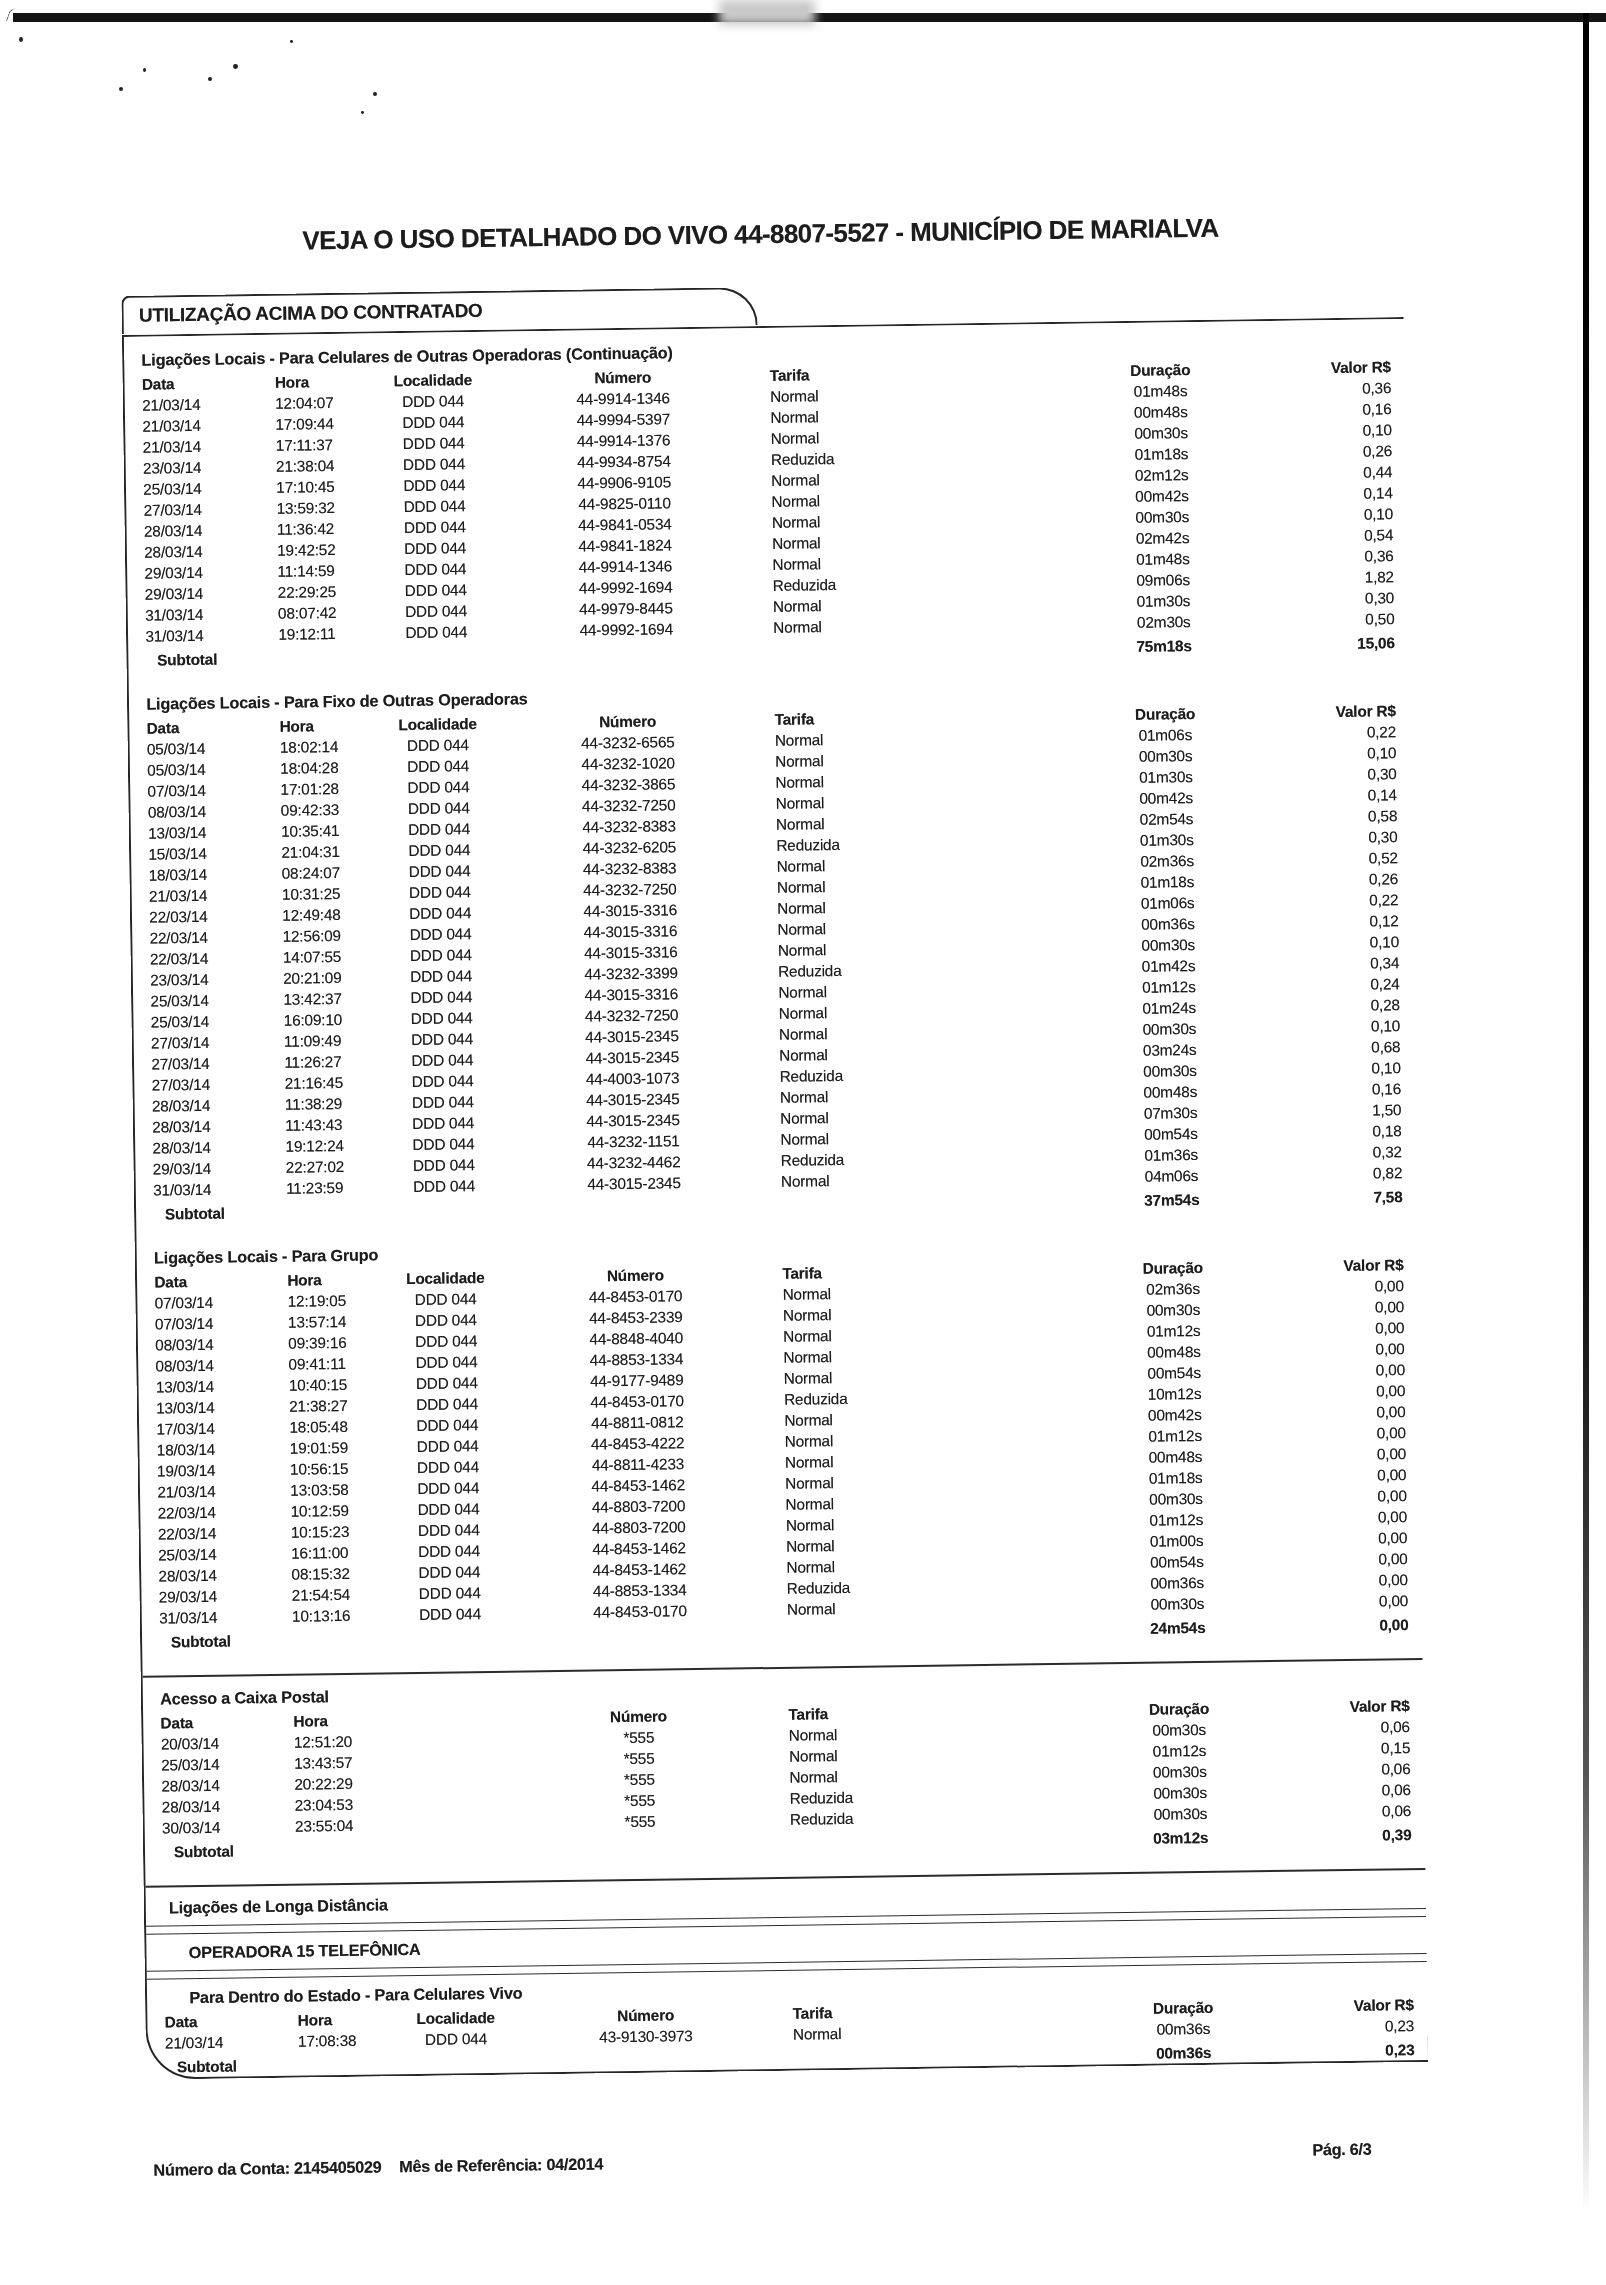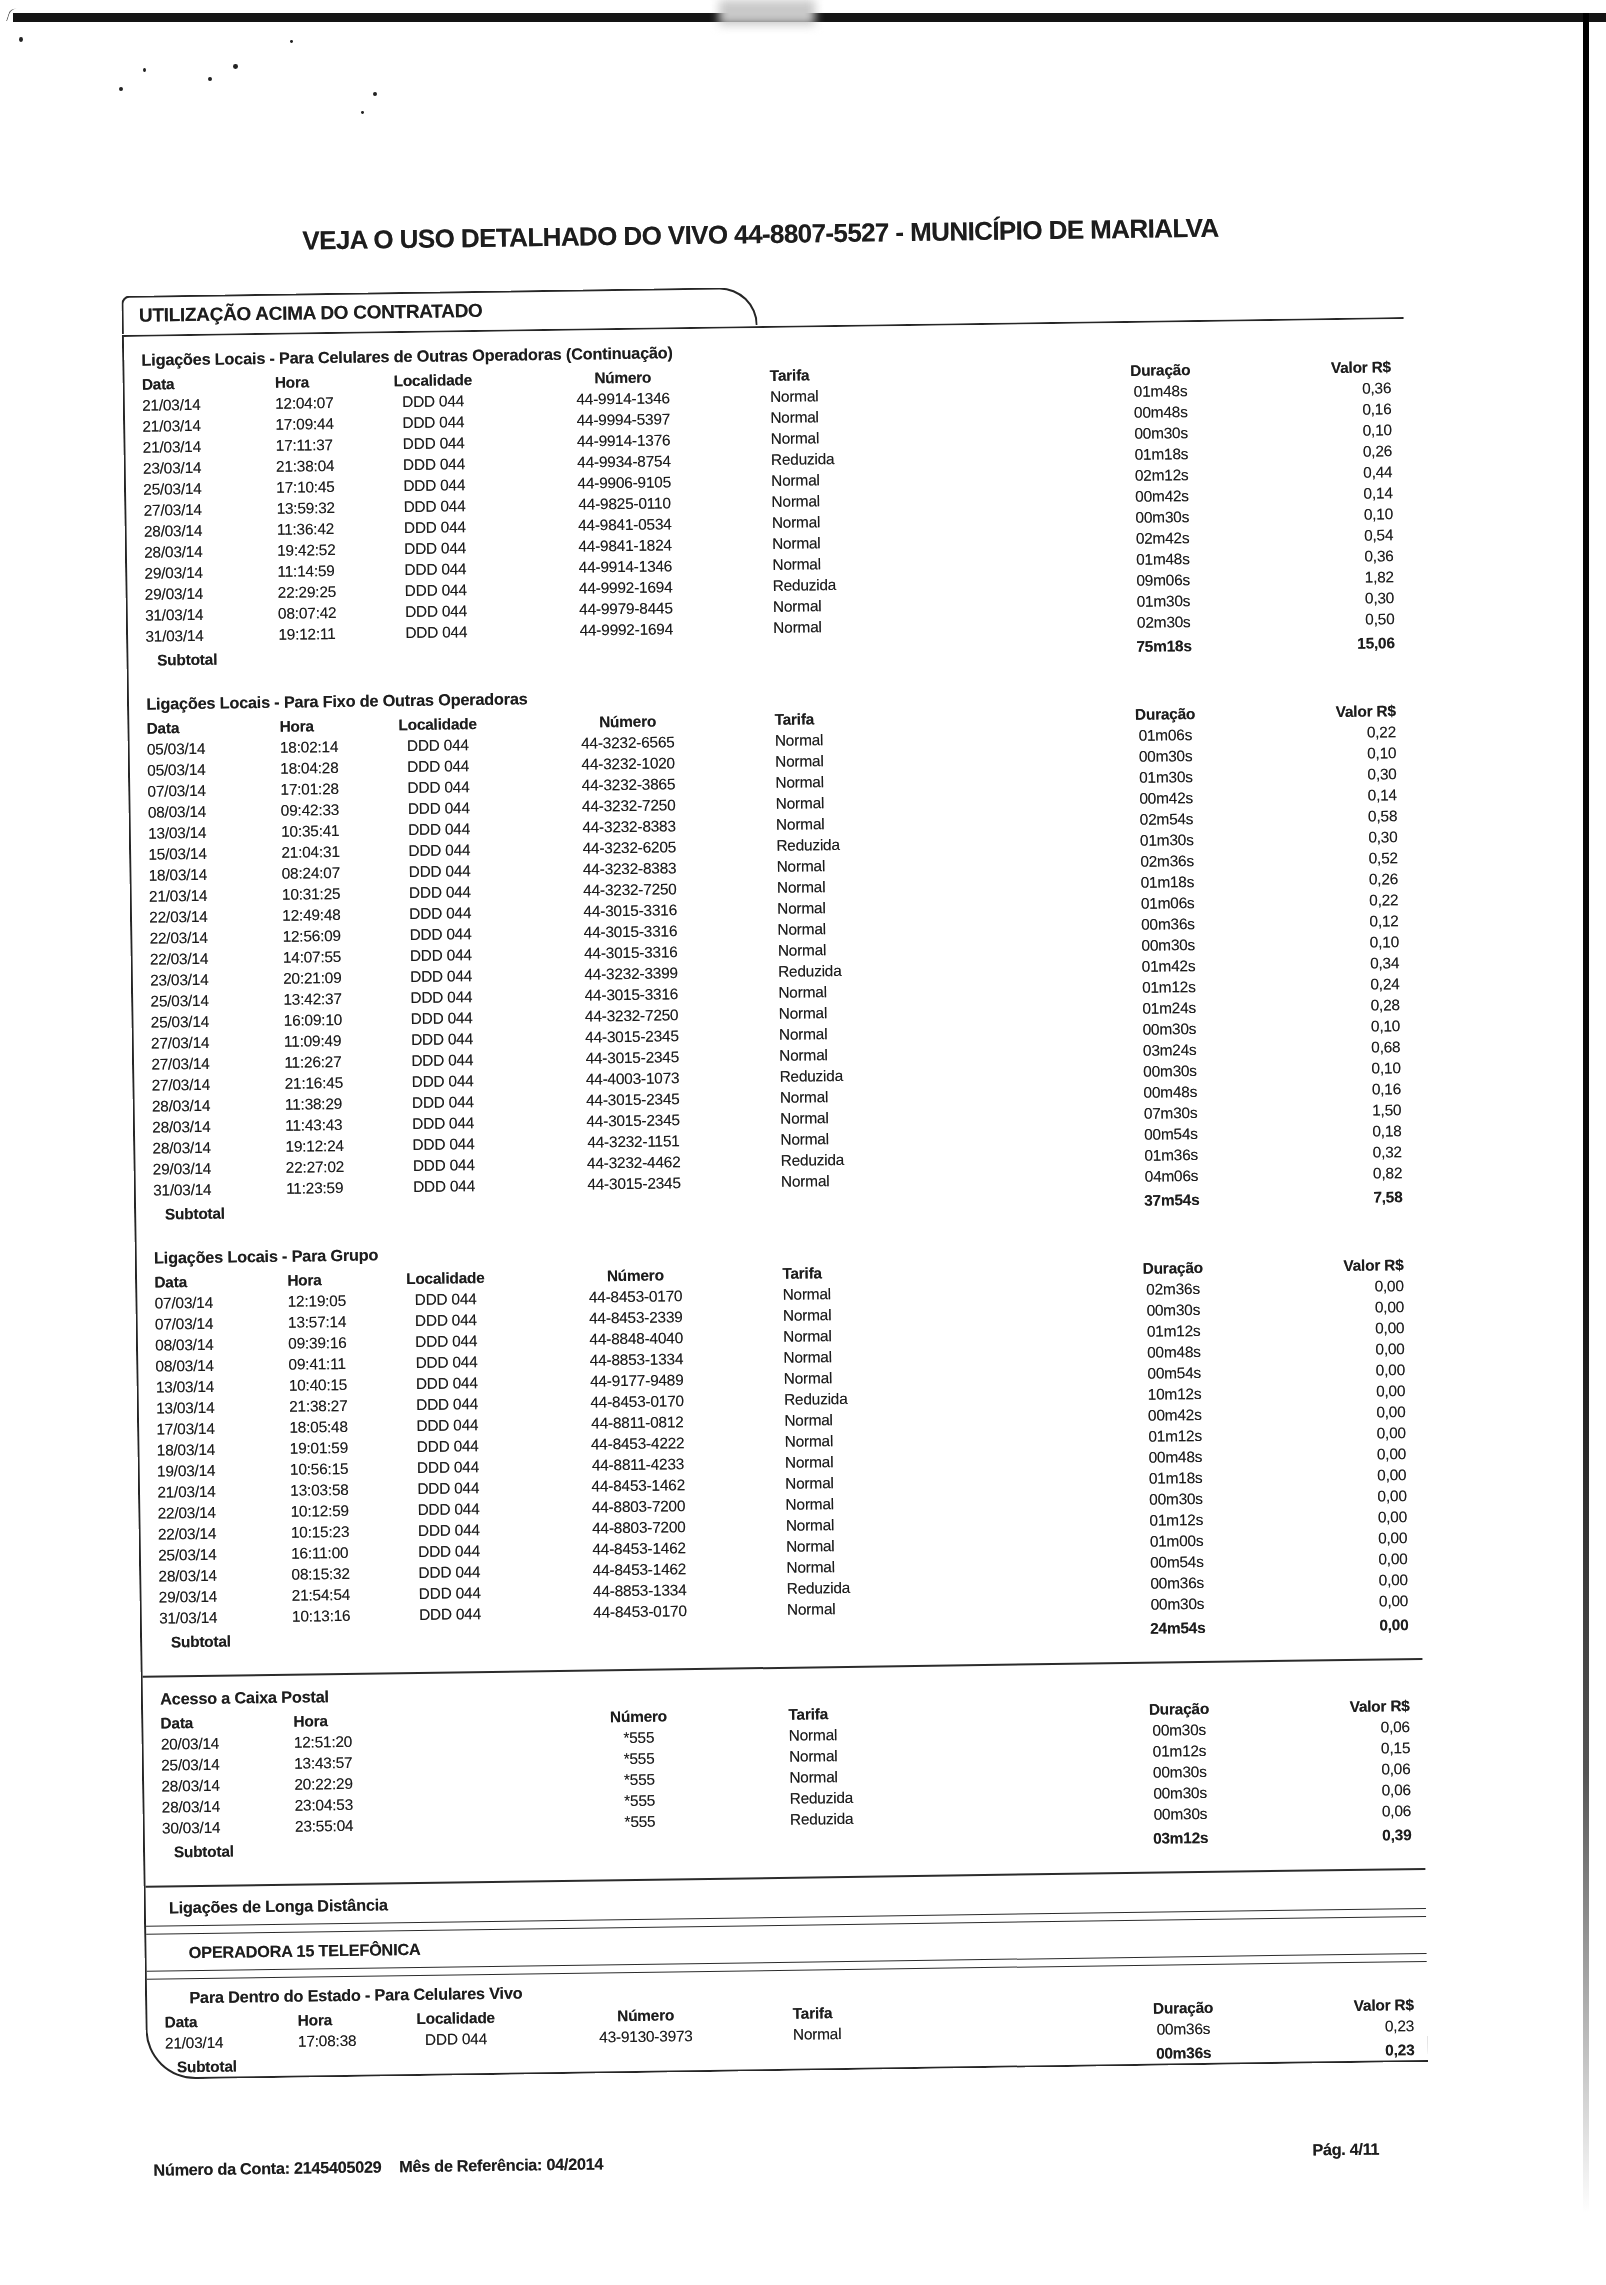--- a/index.html
+++ b/index.html
@@ -694,15 +694,15 @@
             <div class="cell c-valor">0,23</div>
           </div>
         </div>
       </div>
   </div>
 
   <div class="footer-left">
     <span>Número da Conta: 2145405029</span>
     <span>Mês de Referência: 04/2014</span>
   </div>
-  <div class="footer-page">Pág. 4/11</div>
+  <div class="footer-page">Pág. 6/3</div>
 </div>
 
 
 </body></html>

